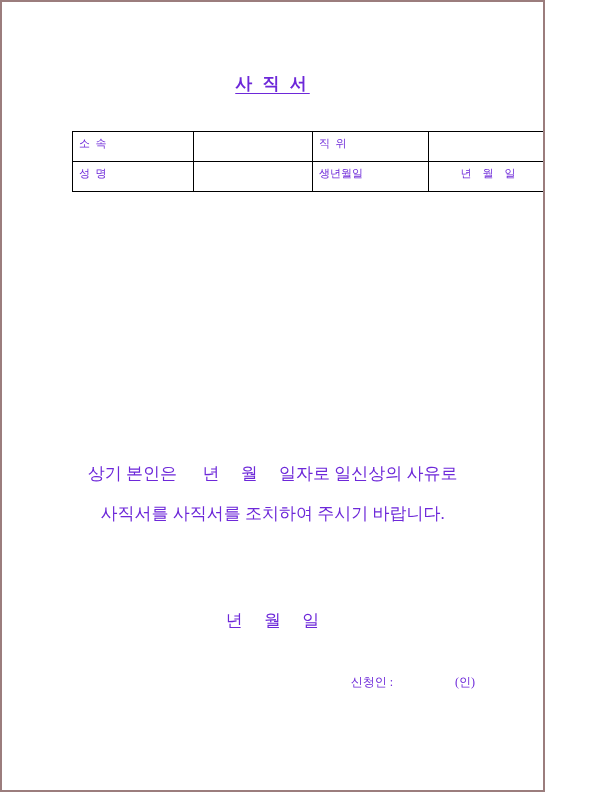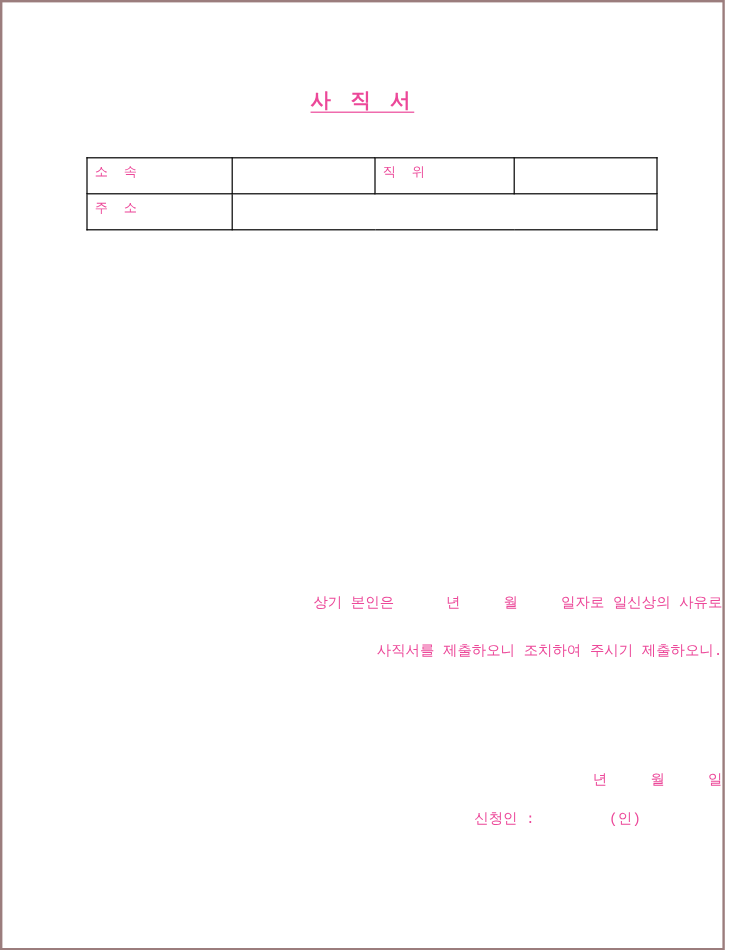--- a/index.html
+++ b/index.html
@@ -1,24 +1,24 @@
 <!DOCTYPE html>
 <html><head>
 <meta charset="utf-8">
 <style>
   * { margin: 0; padding: 0; box-sizing: border-box; }
   html, body { background: #ffffff; }
   .page {
     position: relative;
-    width: 604px;
+    width: 545px;
     height: 792px;
     background: #ffffff;
     border: 2px solid #9b7d7d;
-    font-family: Liberation Mono, monospace;
-    color: #ec4899;
+    font-family: Liberation Serif, serif;
+    color: #6d28d9;
     overflow: hidden;
   }
   .doc-title {
     position: absolute;
     top: 70px;
     left: 0;
     width: 100%;
     text-align: center;
     font-size: 17px;
     font-weight: bold;
@@ -46,24 +46,23 @@
   }
   table.info col.c1 { width: 121px; }
   table.info col.c2 { width: 119px; }
   table.info col.c3 { width: 116px; }
   table.info col.c4 { width: 119px; }
   td.center { text-align: center; }
   .line {
     position: absolute;
     left: 0;
     width: 100%;
-    text-align: right;
-    font-size: 12px;
+    text-align: center;
+    font-size: 17px;
     white-space: pre;
-    margin-top: 32px;
   }
   .statement-1 { top: 460px; }
   .statement-2 { top: 500px; }
   .date-line   { top: 607px; }
   .signature-line {
     position: absolute;
     top: 672px;
     right: 68px;
     display: flex;
     align-items: baseline;
@@ -88,29 +87,31 @@
         <col class="c4">
     </colgroup>
     <tbody>
       <tr>
         <td>소  속</td>
         <td></td>
         <td>직  위</td>
         <td></td>
       </tr>
       <tr>
-        <td>주  소</td>
-        <td colspan="3"></td>
+        <td>성  명</td>
+        <td></td>
+        <td>생년월일</td>
+        <td class="center">년    월    일</td>
       </tr>
     </tbody>
   </table>
 
   <div class="line statement-1">상기 본인은      년     월     일자로 일신상의 사유로</div>
 
-  <div class="line statement-2">사직서를 제출하오니 조치하여 주시기 제출하오니.</div>
+  <div class="line statement-2">사직서를 사직서를 조치하여 주시기 바랍니다.</div>
 
   <div class="line date-line">년     월     일</div>
 
   <div class="signature-line">
     <span>신청인 :</span>
     <span>(인)</span>
   </div>
 
 </div>
 

